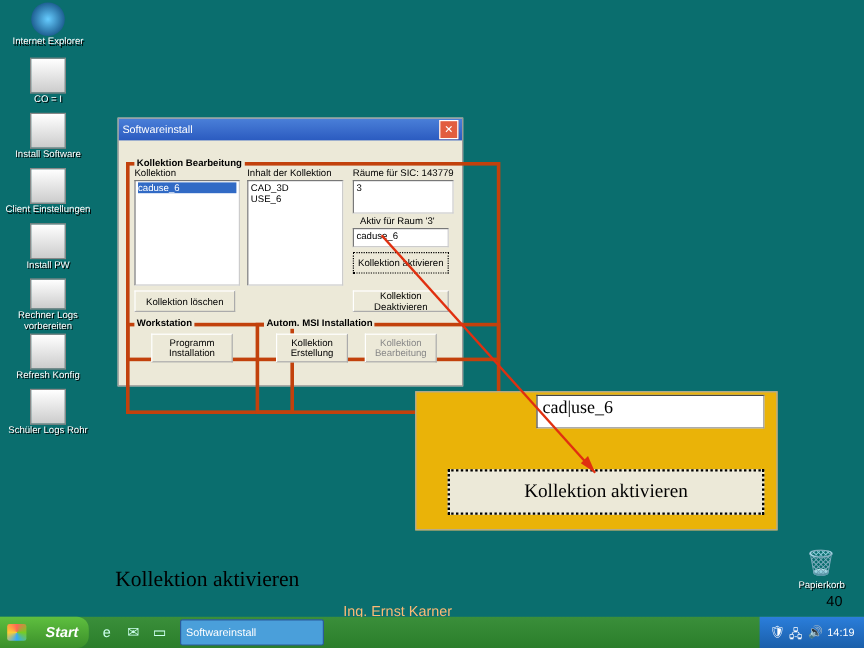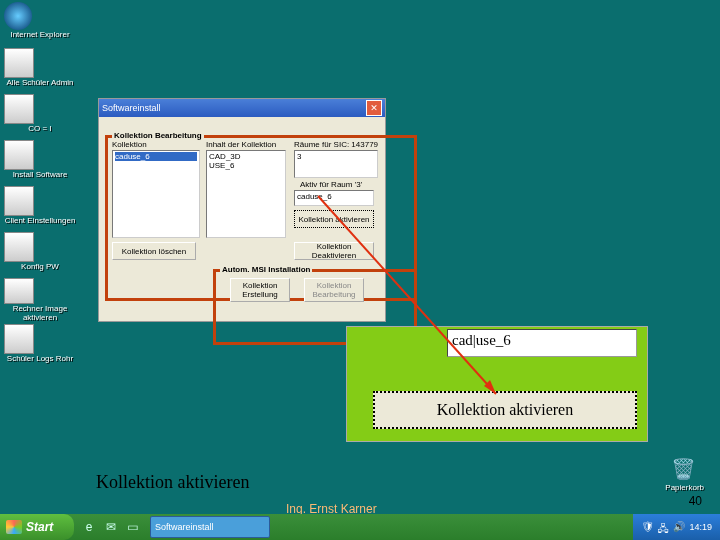--- a/index.html
+++ b/index.html
@@ -1,50 +1,50 @@
 <!DOCTYPE html>
 <html><head>
 <meta charset="utf-8">
 <style>
 html,body{margin:0;padding:0;width:720px;height:540px;font-family:Tahoma,Arial,sans-serif;overflow:hidden}
 .desktop{width:720px;height:540px;background:#0a6e6e;position:relative}
 .icon-grid{position:absolute;left:4px;top:2px;width:80px}
-.desktop-icon{width:72px;height:44px;display:flex;flex-direction:column;margin-bottom:2px;cursor:pointer}
+.desktop-icon{width:72px;height:44px;display:flex;flex-direction:column;align-items:center;margin-bottom:2px;cursor:pointer}
 .desktop-icon .ico{width:28px;height:28px;display:flex;align-items:center;justify-content:center;font-size:18px}
 .desktop-icon .lbl{font-size:8px;color:#fff;text-align:center;line-height:9px;max-width:72px;text-shadow:1px 1px 0 #000}
 .dlg{position:absolute;left:98px;top:98px;width:286px;height:222px;background:#ece9d8;border:1px solid #999;font-size:8px}
 .titlebar{height:18px;background:linear-gradient(#4a7fd8,#2b5bc0);display:flex;align-items:center;justify-content:space-between;padding:0 3px}
 .titlebar .ttl{color:#fff;font-size:9px}
 .titlebar .close{width:14px;height:14px;background:#e25d3e;border:1px solid #fff;color:#fff;display:flex;align-items:center;justify-content:center;font-size:9px;cursor:pointer}
 .menubar{height:14px;padding:0 4px;display:flex;gap:8px;align-items:center;font-size:9px}
 .menubar span{cursor:pointer}
 .groupbox{position:absolute;border:3px solid #c2410c;padding:16px}
 .groupbox .glabel{position:absolute;top:-7px;left:4px;background:#ece9d8;padding:0 2px;font-size:8px;font-weight:bold}
 .g-main{left:6px;top:36px;width:274px;height:128px}
 .g-ws{left:6px;top:170px;width:102px;height:38px}
 .g-auto{left:114px;top:170px;width:166px;height:38px}
 .col-label{font-size:8px;position:absolute}
 .listbox{position:absolute;background:#fff;border:1px inset #ccc;font-size:8px;padding:1px 2px}
 .sel{background:#316ac5;color:#fff}
 .txtbox{position:absolute;background:#fff;border:1px inset #ccc;font-size:8px;padding:1px 2px;height:12px}
 .btn{position:absolute;background:#ece9d8;border:1px outset #fff;font-size:8px;text-align:center;display:flex;align-items:center;justify-content:center;cursor:pointer}
 .btn.dis{color:#888}
-.zoom{position:absolute;left:346px;top:326px;width:300px;height:114px;background:#84cc16;border:1px solid #aaa}
+.zoom{position:absolute;left:346px;top:326px;width:300px;height:114px;background:#eab308;border:1px solid #aaa}
 .zoom .ztxt{position:absolute;left:100px;top:2px;width:180px;height:22px;background:#fff;border:1px inset #999;font-family:'Times New Roman',serif;font-size:15px;padding:2px 4px}
 .zoom .zbtn{position:absolute;left:26px;top:64px;width:260px;height:34px;border:2px dotted #000;background:#ece9d8;display:flex;align-items:center;justify-content:center;font-family:'Times New Roman',serif;font-size:16px;cursor:pointer}
 .callout-arrow{position:absolute;left:256px;top:194px;width:260px;height:220px;pointer-events:none}
 .slide-text1{position:absolute;left:96px;top:446px;font-family:'Times New Roman',serif;font-size:18px;color:#000}
 .slide-text2{position:absolute;left:96px;top:472px;font-family:'Times New Roman',serif;font-size:18px;color:#000}
 .slide-footer{position:absolute;left:286px;top:502px;font-size:12px;color:#fdba74}
 .slide-num{position:absolute;right:18px;bottom:32px;font-size:12px;color:#000}
 .recycle{position:absolute;right:16px;bottom:48px;display:flex;flex-direction:column;align-items:center}
 .recycle .ico{width:26px;height:26px;font-size:20px}
 .recycle .lbl{font-size:8px;color:#fff;text-shadow:1px 1px 0 #000}
 .taskbar{position:absolute;left:0;bottom:0;width:720px;height:26px;background:linear-gradient(#3a8f3a,#2b7e2b);display:flex;align-items:center}
-.start{height:26px;width:62px;background:linear-gradient(#5fbf3f,#3a8f2a);display:flex;align-items:center;gap:4px;padding:0 6px;color:#fff;font-style:italic;font-weight:bold;font-size:12px;border-radius:0 10px 10px 0;cursor:pointer}
+.start{height:26px;width:62px;background:linear-gradient(#5fbf3f,#3a8f2a);display:flex;align-items:center;gap:16px;padding:0 6px;color:#fff;font-style:italic;font-weight:bold;font-size:12px;border-radius:0 10px 10px 0;cursor:pointer}
 .start .winlogo{width:16px;height:14px;background:conic-gradient(#f65,#7c2,#3af,#fc3,#f65);border-radius:2px}
 .ql{display:flex;gap:4px;margin-left:6px}
 .ql .q{width:18px;height:18px;cursor:pointer;font-size:12px;display:flex;align-items:center;justify-content:center;color:#cfe}
 .tbtn{margin-left:8px;height:20px;width:110px;background:#4a9fda;border:1px solid #2b5b9a;font-size:9px;color:#fff;display:flex;align-items:center;padding:0 4px;cursor:pointer;border-radius:2px}
 .tray{margin-left:auto;height:26px;background:linear-gradient(#2b7edb,#1a5faa);display:flex;align-items:center;gap:4px;padding:0 8px;color:#fff;font-size:9px}
 .tray .ti{width:12px;height:12px;font-size:10px}
 .ie-ico{background:radial-gradient(#6cf,#036);border-radius:50%}
 .generic-ico{background:linear-gradient(#fff,#ccc);border:1px solid #888}
 </style>
 </head>
@@ -52,41 +52,41 @@
 
 <div class="desktop">
 
   <div class="icon-grid">
     <div class="desktop-icon">
         <div class="ico ie-ico"></div>
         <div class="lbl">Internet Explorer</div>
       </div>
     <div class="desktop-icon">
         <div class="ico generic-ico"></div>
-        <div class="lbl">Alle Schüler Admin</div>
-      </div>
-    <div class="desktop-icon">
-        <div class="ico generic-ico"></div>
         <div class="lbl">CO = I</div>
       </div>
     <div class="desktop-icon">
         <div class="ico generic-ico"></div>
         <div class="lbl">Install Software</div>
       </div>
     <div class="desktop-icon">
         <div class="ico generic-ico"></div>
         <div class="lbl">Client Einstellungen</div>
       </div>
     <div class="desktop-icon">
         <div class="ico generic-ico"></div>
-        <div class="lbl">Konfig PW</div>
+        <div class="lbl">Install PW</div>
       </div>
     <div class="desktop-icon">
         <div class="ico generic-ico"></div>
-        <div class="lbl">Rechner Image aktivieren</div>
+        <div class="lbl">Rechner Logs vorbereiten</div>
+      </div>
+    <div class="desktop-icon">
+        <div class="ico generic-ico"></div>
+        <div class="lbl">Refresh Konfig</div>
       </div>
     <div class="desktop-icon">
         <div class="ico generic-ico"></div>
         <div class="lbl">Schüler Logs Rohr</div>
       </div>
   </div>
 
   <div class="dlg">
     <div class="titlebar">
       <span class="ttl">Softwareinstall</span>
@@ -113,20 +113,24 @@
 
       <span class="col-label" style="left:192px;top:42px">Aktiv für Raum '3'</span>
       <div class="txtbox" style="left:186px;top:52px;width:74px">caduse_6</div>
 
       <div class="btn" style="left:186px;top:72px;width:78px;height:16px;border:1px dotted #000">Kollektion aktivieren</div>
 
       <div class="btn" style="left:4px;top:104px;width:82px;height:16px">Kollektion löschen</div>
       <div class="btn" style="left:186px;top:104px;width:78px;height:16px">Kollektion Deaktivieren</div>
     </div>
 
+    <div class="groupbox g-ws">
+      <div class="glabel">Workstation</div>
+      <div class="btn" style="left:18px;top:6px;width:66px;height:22px">Programm Installation</div>
+    </div>
 
     <div class="groupbox g-auto">
       <div class="glabel">Autom. MSI Installation</div>
       <div class="btn" style="left:14px;top:6px;width:58px;height:22px">Kollektion Erstellung</div>
       <div class="btn dis" style="left:88px;top:6px;width:58px;height:22px">Kollektion Bearbeitung</div>
     </div>
   </div>
 
   <div class="zoom">
     <div class="ztxt">cad|use_6</div>

